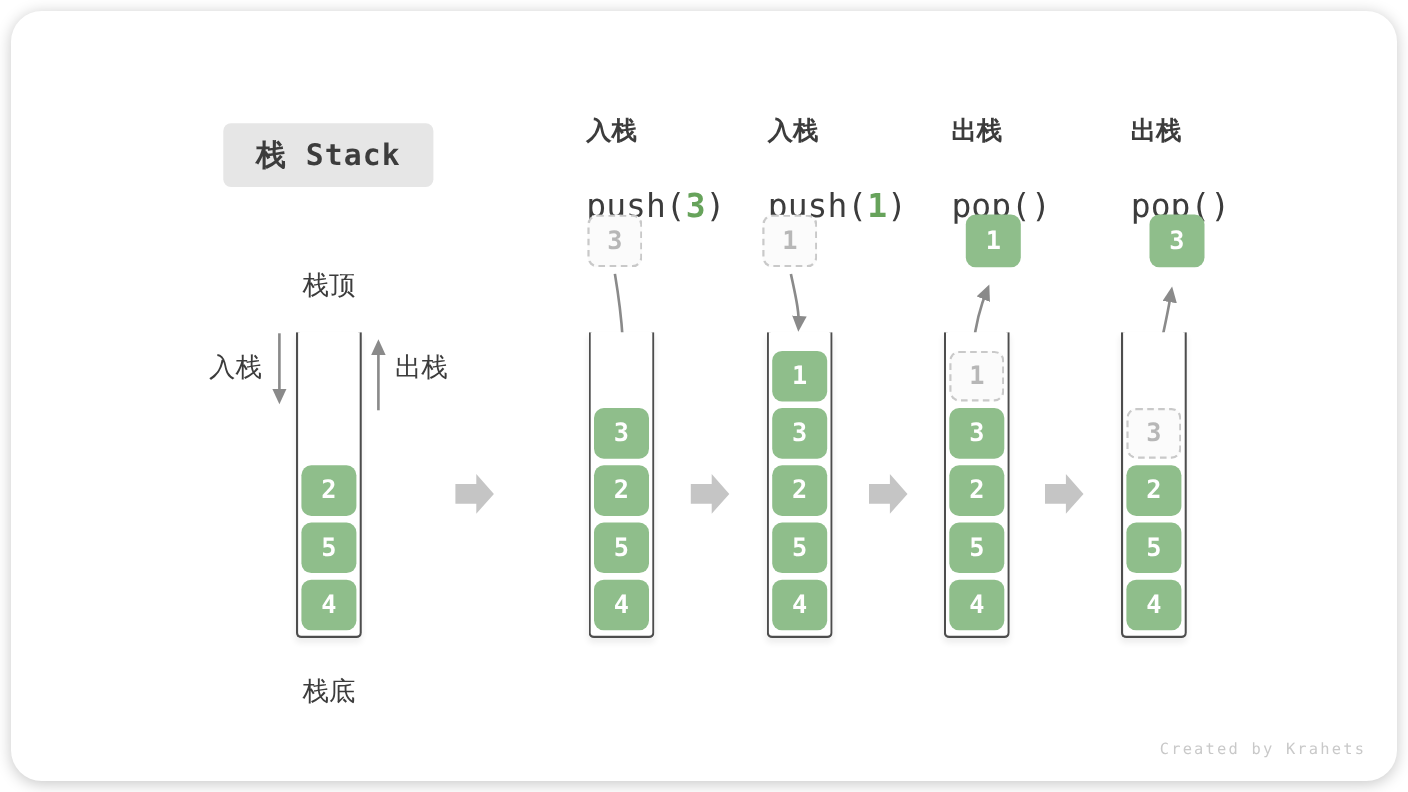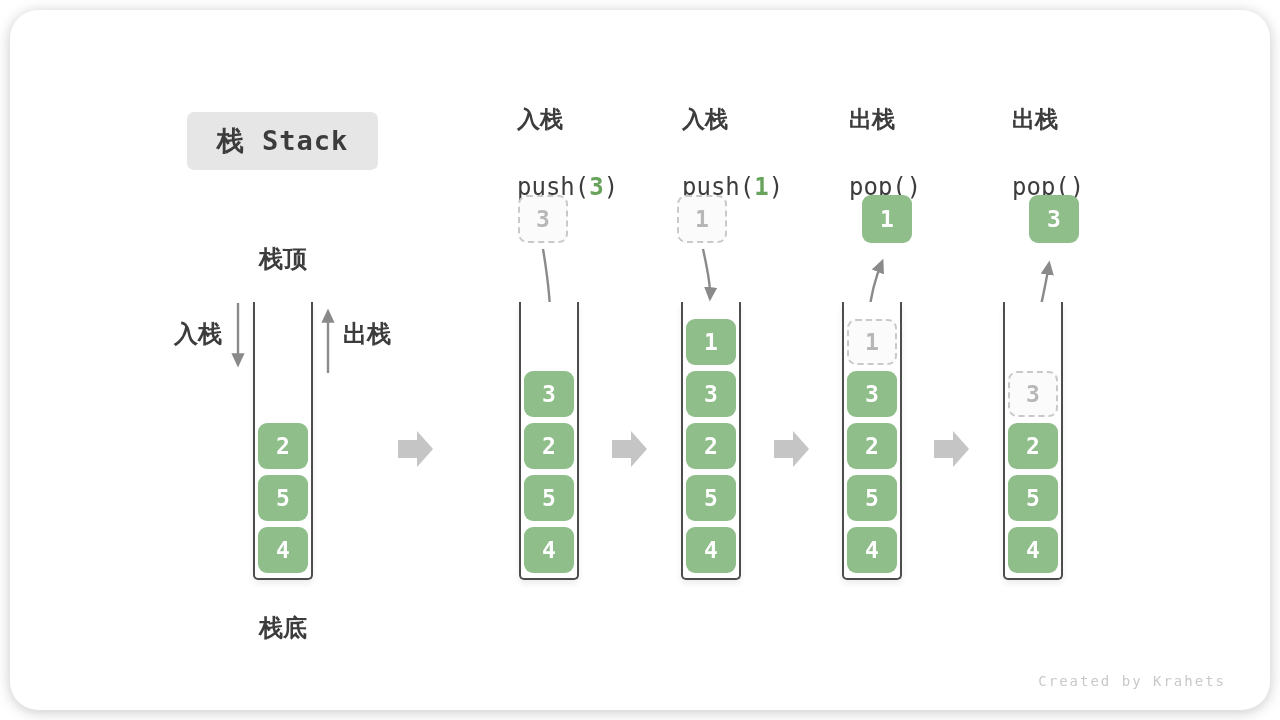--- a/index.html
+++ b/index.html
@@ -9,46 +9,46 @@
     font-family: "DejaVu Sans", "Liberation Sans", sans-serif;
     overflow: hidden;
   }
   .card {
     position: absolute; left: 10px; top: 10px;
     width: 1260px; height: 700px;
     background: #ffffff;
     border-radius: 28px;
     box-shadow: 0 2px 14px rgba(0,0,0,0.22);
   }
-  .stage { position: absolute; left: 0; top: 0; width: 1264px; height: 720px; }
+  .stage { position: absolute; left: 16px; top: 0; width: 1264px; height: 720px; }
 
   .title-box {
     position: absolute; left: 187px; top: 112px;
     width: 191px; height: 58px;
     background: var(--title-bg, #E6E6E6);
     border-radius: 7px;
     display: flex; align-items: center; justify-content: center;
     font-family: "DejaVu Sans Mono", "Liberation Mono", monospace;
     font-size: 27px; font-weight: 700; letter-spacing: 1px;
     color: var(--text-dark, #3C3C3C);
   }
 
   .op { position: absolute; top: 105px; white-space: nowrap; }
   .op-cn {
     font-size: 23px; font-weight: 700; line-height: 29px;
     color: var(--text-dark, #3C3C3C); margin-bottom: 7px;
   }
   .op-code {
     font-family: "DejaVu Sans Mono", "Liberation Mono", monospace;
-    font-size: 24px; line-height: 27px; color: var(--text-dark, #3C3C3C); margin-top: 40px;
+    font-size: 30px; line-height: 27px; color: var(--text-dark, #3C3C3C); margin-top: 40px;
   }
   .op-code .arg { color: var(--code-green, #67A35B); font-weight: 700; }
 
   .lbl {
-    position: absolute; font-size: 24px; font-weight: 700;
+    position: absolute; font-size: 24px; font-weight: 400;
     color: var(--text-dark, #3C3C3C); white-space: nowrap;
   }
   .lbl.center { width: 60px; text-align: center; }
 
   .stack {
     position: absolute; top: 302px; height: 278px; width: 60px;
     box-sizing: border-box;
     border: 2px solid var(--wall-dark, #4D4D4D); border-top: none;
     border-radius: 0 0 5px 5px;
     background: #ffffff;

